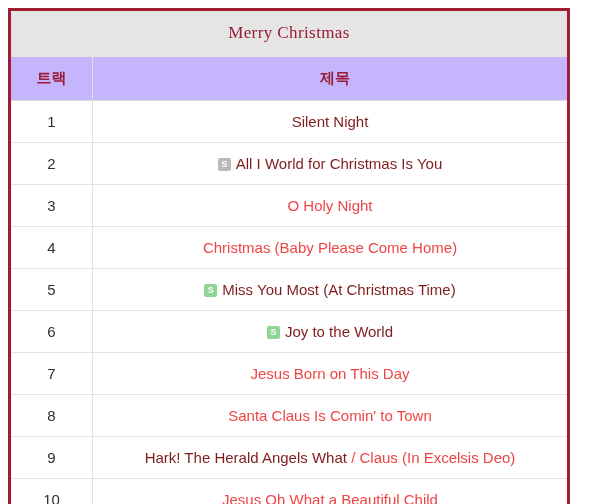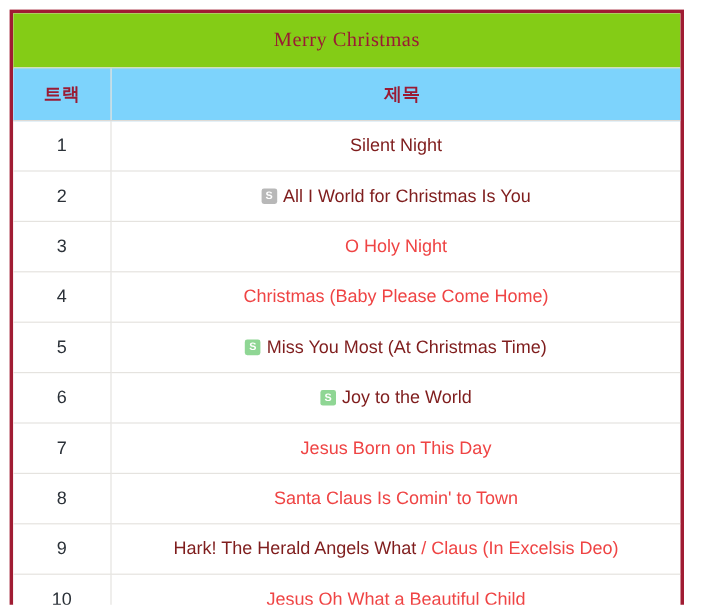--- a/index.html
+++ b/index.html
@@ -41,34 +41,34 @@
   table.tracklist {
     width: 100%;
     border-collapse: collapse;
     table-layout: fixed;
     background: #ffffff;
   }
 
   
   caption.album-title {
     caption-side: top;
-    background: #84cc16;
+    background: #e5e5e5;
     color: #9a1b34;
     font-family: "Liberation Serif", "DejaVu Serif", serif;
     font-size: 17px;
     letter-spacing: 0.4px;
     padding: 12px 6px 13px;
     text-align: center;
     border-bottom: 1px solid #e6e3de;
     font-weight: normal;
   }
 
   
   thead th {
-    background: #7dd3fc;
+    background: #c4b5fd;
     color: #9a1b34;
     font-weight: bold;
     font-size: 15px;
     padding: 12px 6px;
     text-align: center;
     border-bottom: 1px solid #dedbd6;
     border-right: 1px solid #e3e0db;
   }
   thead th:last-child { border-right: none; padding-left: 16px; }
 

